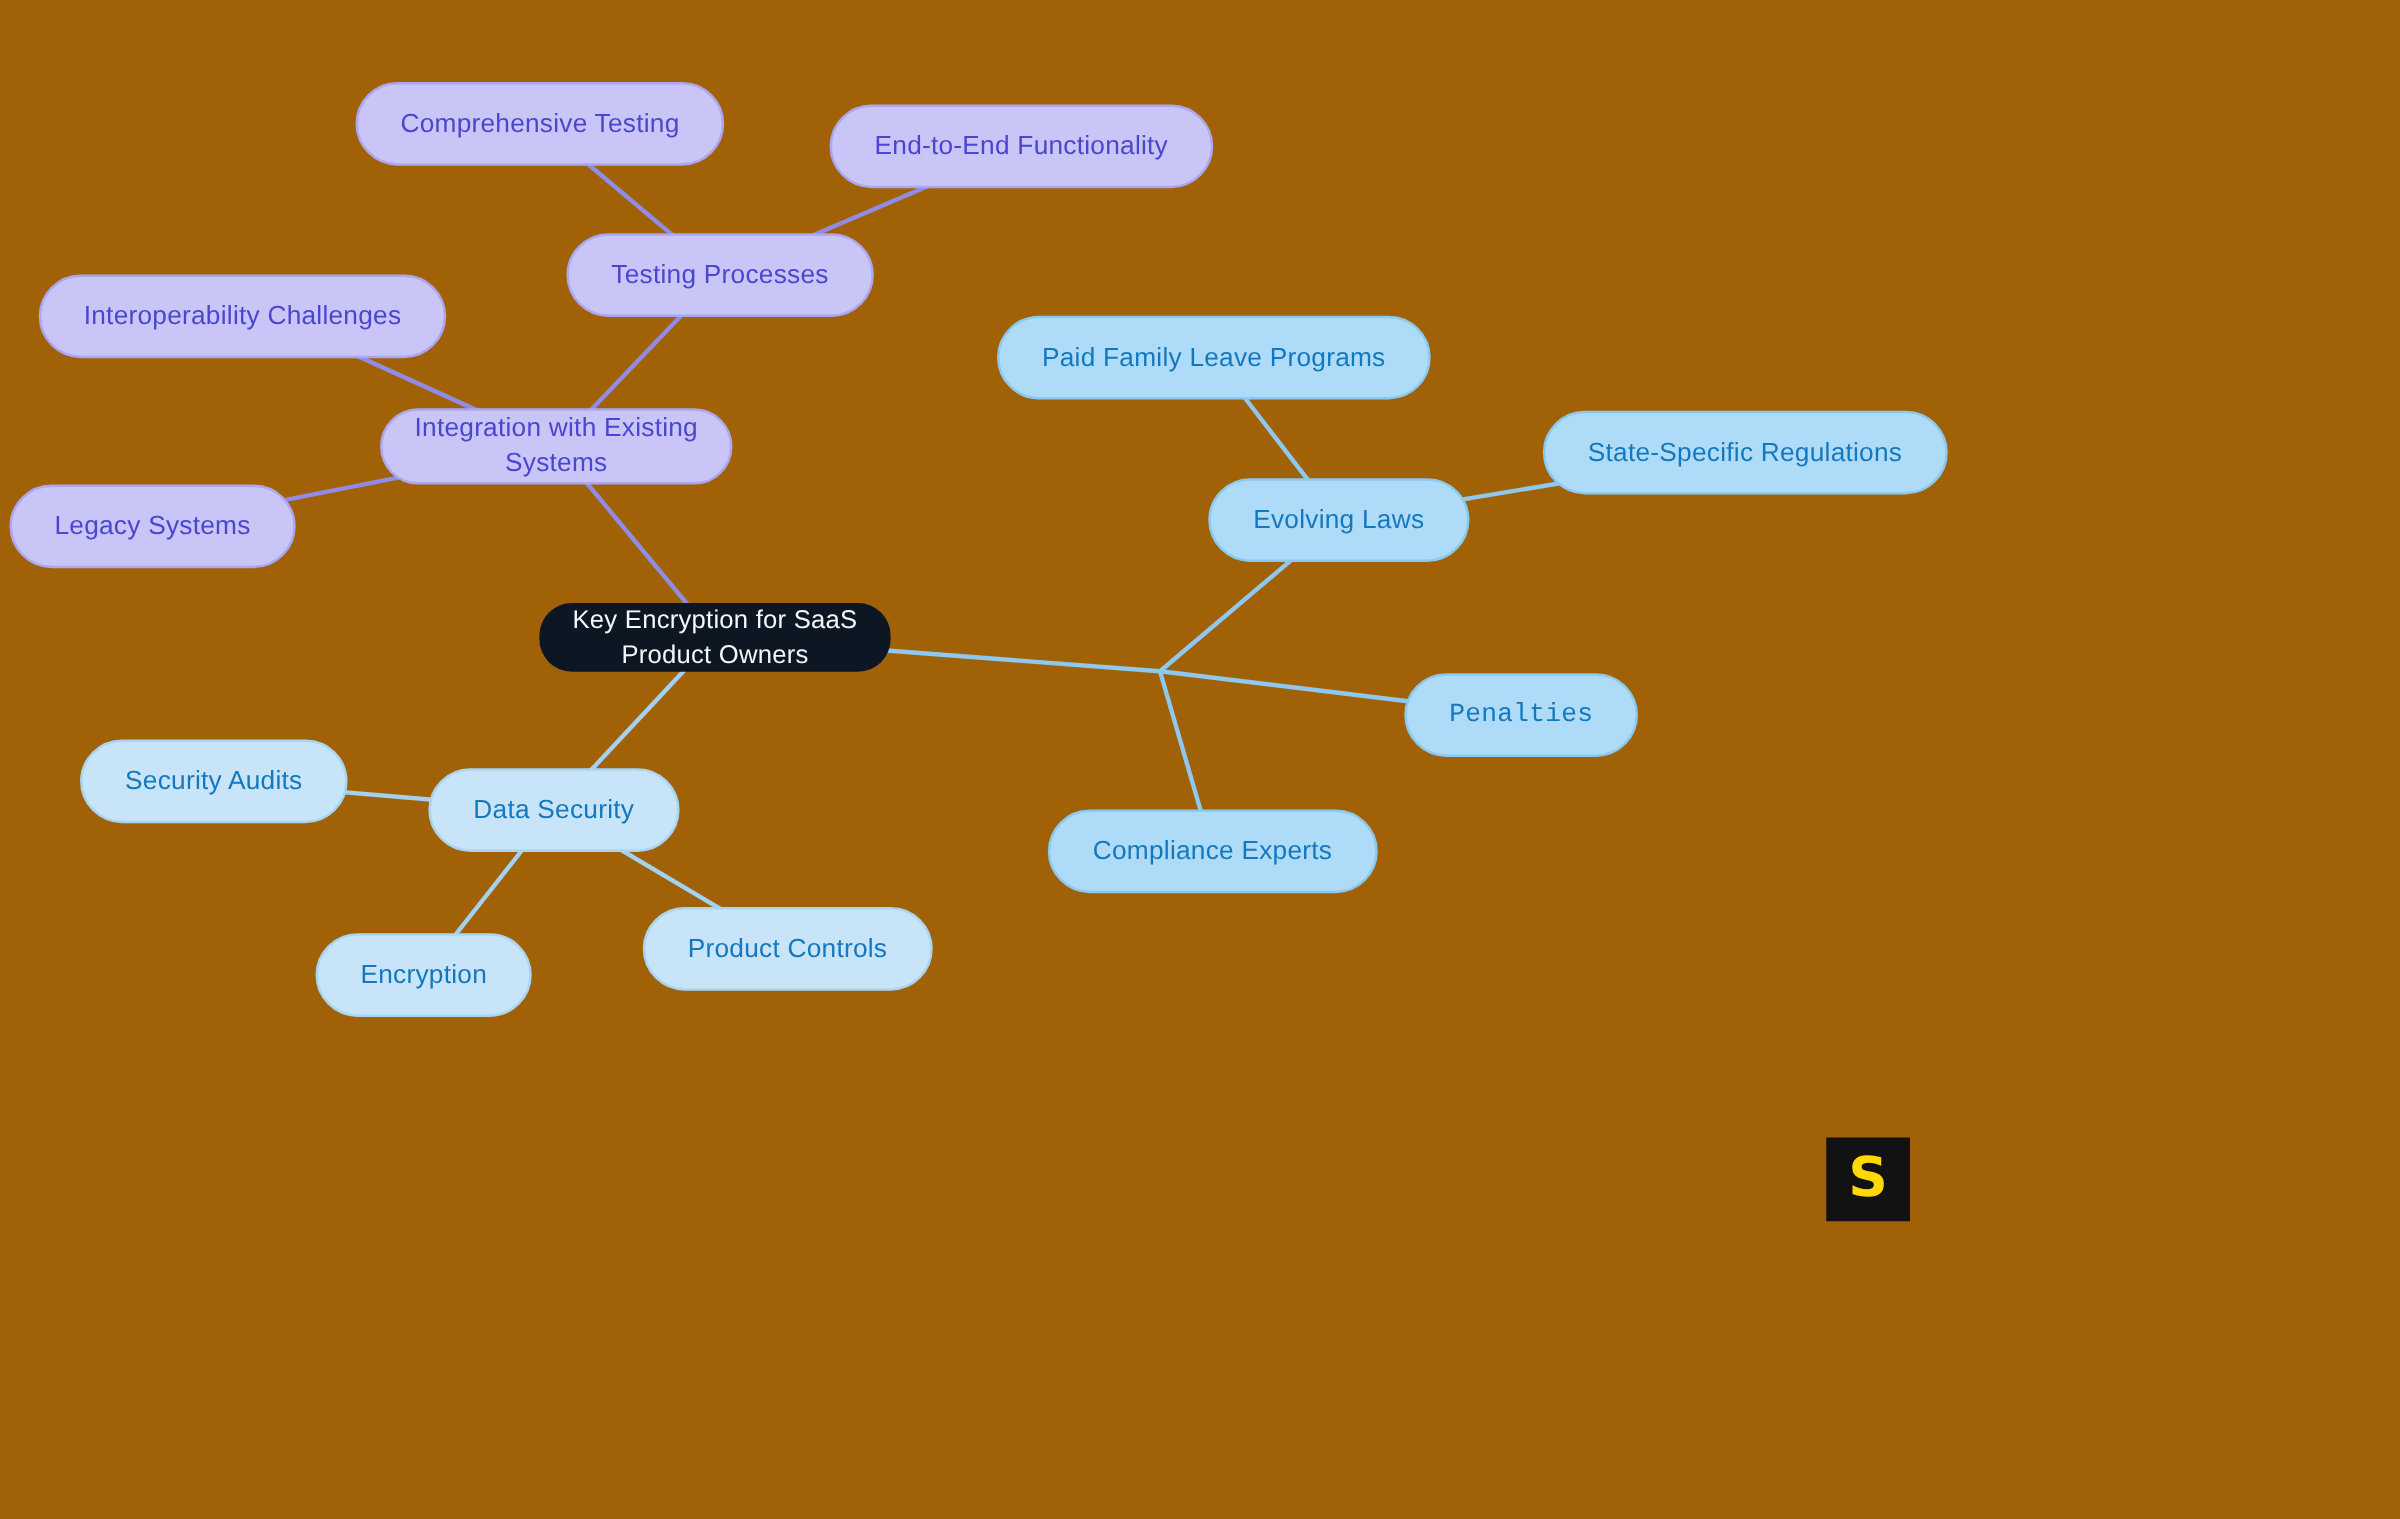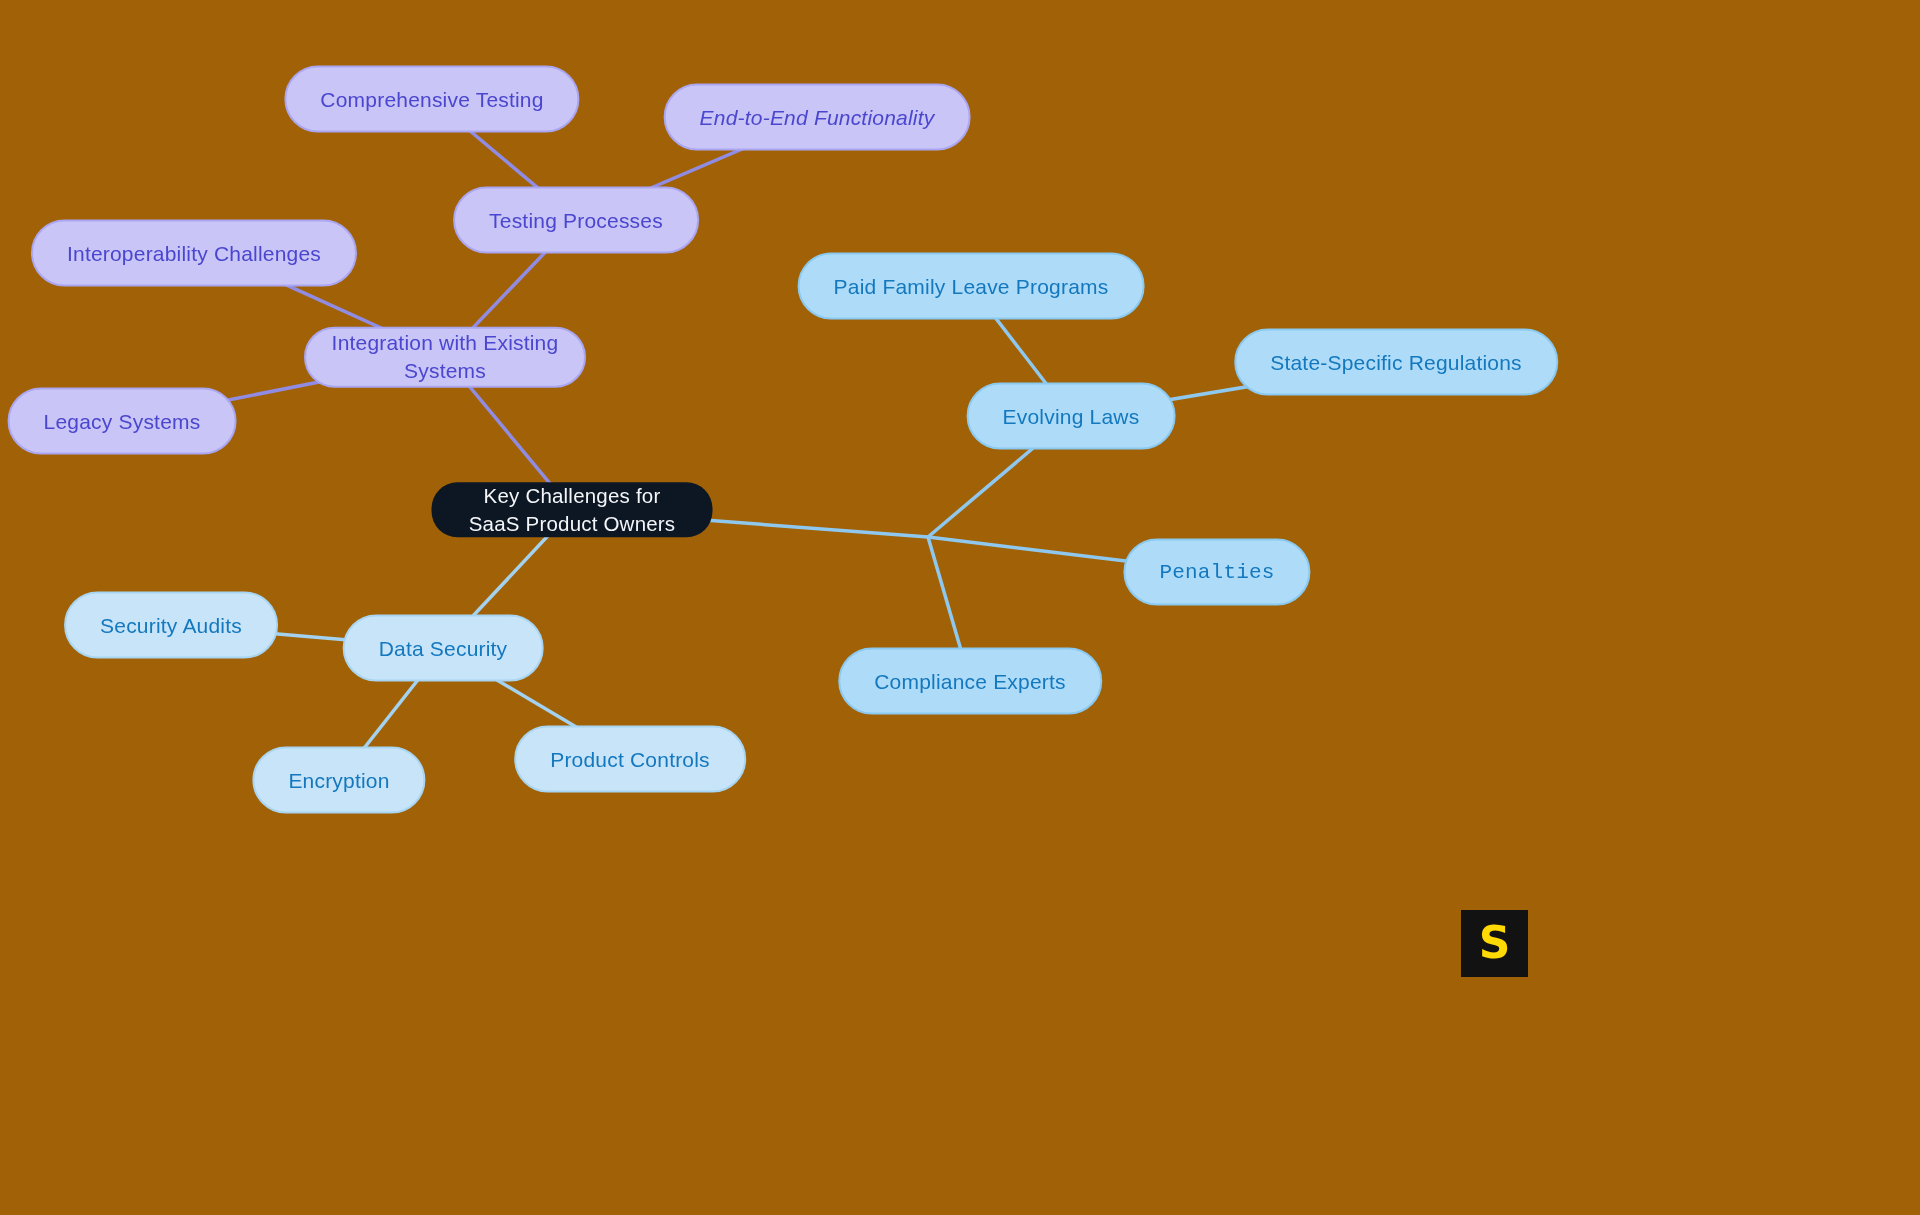--- a/index.html
+++ b/index.html
@@ -128,31 +128,31 @@
     <g stroke="#a3d2f1" stroke-width="3.5" stroke-linecap="round">
       <line x1="572" y1="510" x2="443" y2="648"></line>
       <line x1="443" y1="648" x2="171" y2="625"></line>
       <line x1="443" y1="648" x2="339" y2="780"></line>
       <line x1="443" y1="648" x2="630" y2="759"></line>
     </g>
   </svg>
 
   <div class="node purple" style="left:432px; top:99px;">Comprehensive Testing</div>
 
-  <div class="node purple" style="left:817px; top:117px;font-style:italic;">End-to-End Functionality</div>
+  <div class="node purple" style="left:817px; top:117px;">End-to-End Functionality</div>
 
   <div class="node purple" style="left:576px; top:220px;">Testing Processes</div>
 
   <div class="node purple" style="left:194px; top:243px;margin-top:10px;">Interoperability Challenges</div>
 
   <div class="node purple multiline node-integration" style="left:445px; top:357px;">Integration with Existing Systems</div>
 
   <div class="node purple" style="left:122px; top:421px;">Legacy Systems</div>
 
-  <div class="node center-node multiline" style="left:572px; top:510px;">Key Challenges for SaaS Product Owners</div>
+  <div class="node center-node multiline" style="left:572px; top:510px;">Key Encryption for SaaS Product Owners</div>
 
   <div class="node blue" style="left:971px; top:286px;">Paid Family Leave Programs</div>
 
   <div class="node blue" style="left:1396px; top:362px;">State-Specific Regulations</div>
 
   <div class="node blue" style="left:1071px; top:416px;">Evolving Laws</div>
 
 
   <div class="node blue" style="left:1217px; top:572px;font-family:Liberation Mono, monospace;">Penalties</div>
 

